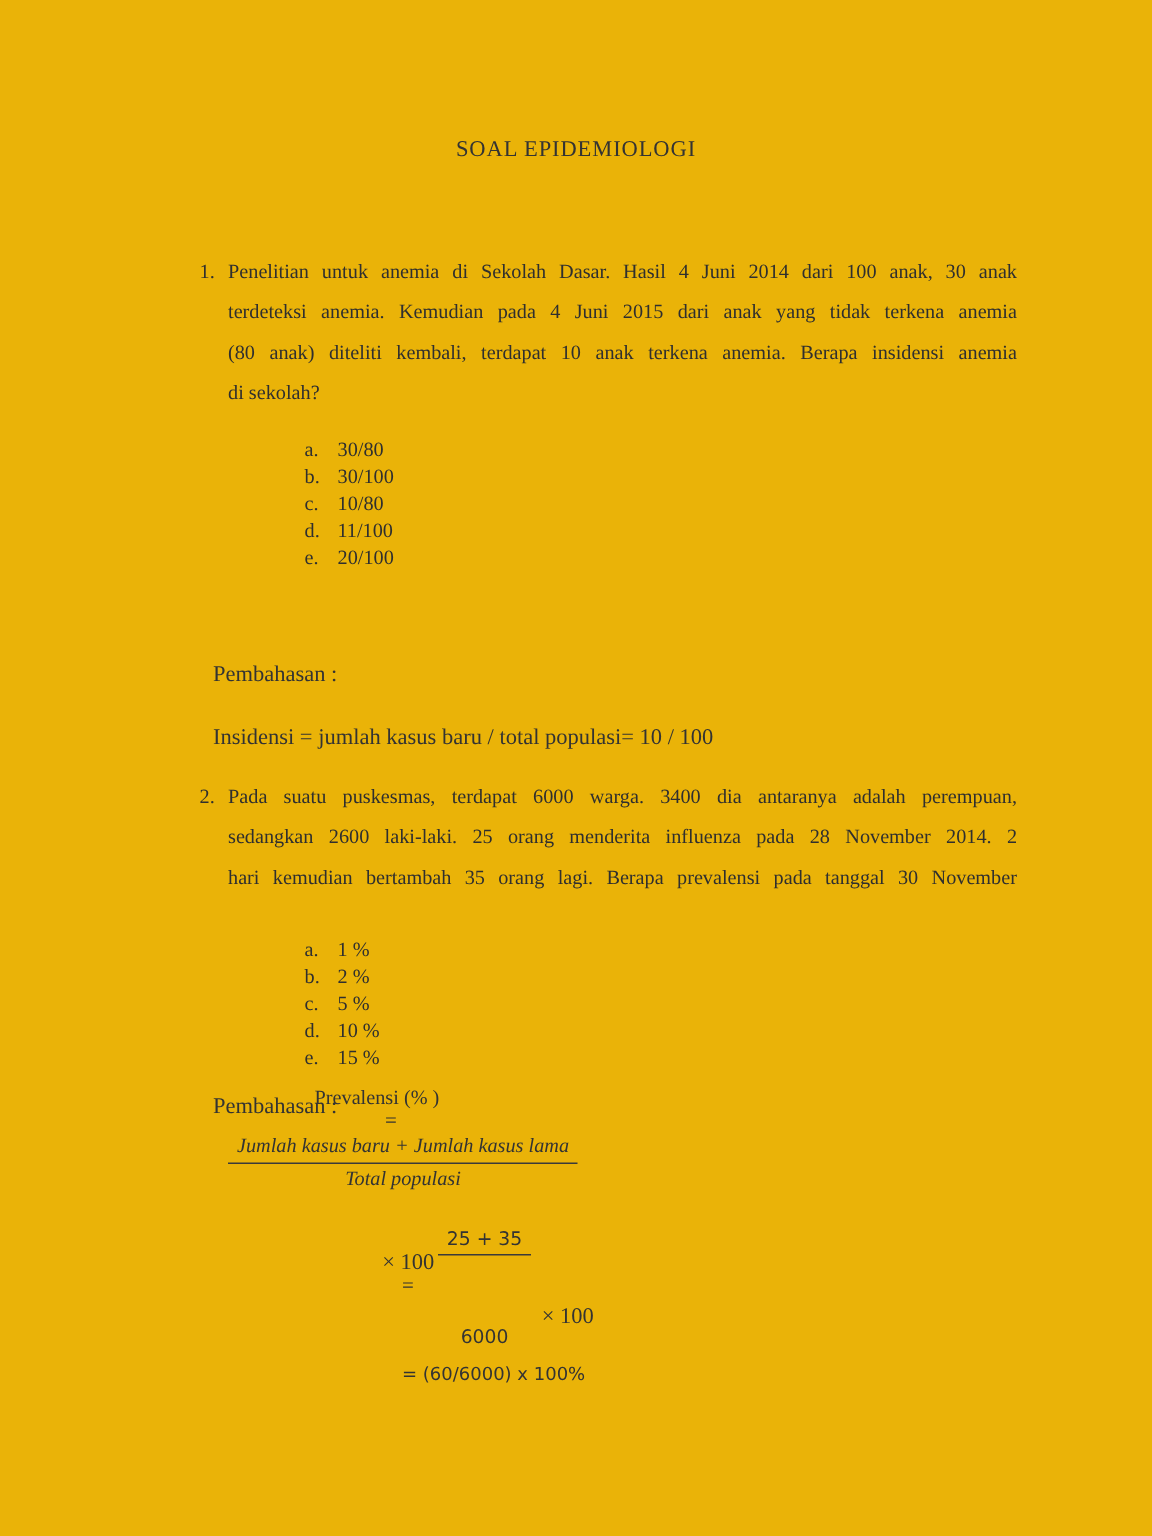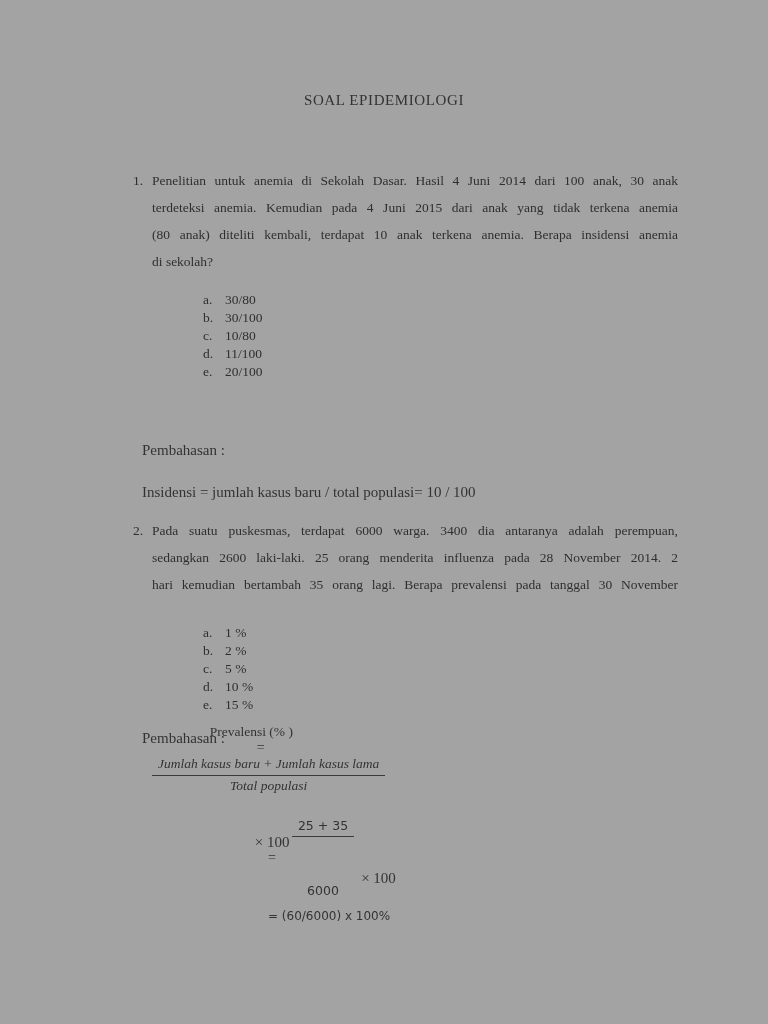--- a/index.html
+++ b/index.html
@@ -4,21 +4,21 @@
 <style>
   html, body {
     margin: 0;
     padding: 0;
     background: #ffffff;
   }
   .page {
     position: relative;
     width: 768px;
     height: 1024px;
-    background: #a3a3a3;
+    background: #eab308;
     color: #2f2f2f;
     font-family: "Liberation Serif", serif;
     overflow: hidden;
   }
   .doc-title {
     position: absolute;
     top: 92px;
     left: 0;
     width: 768px;
     text-align: center;

